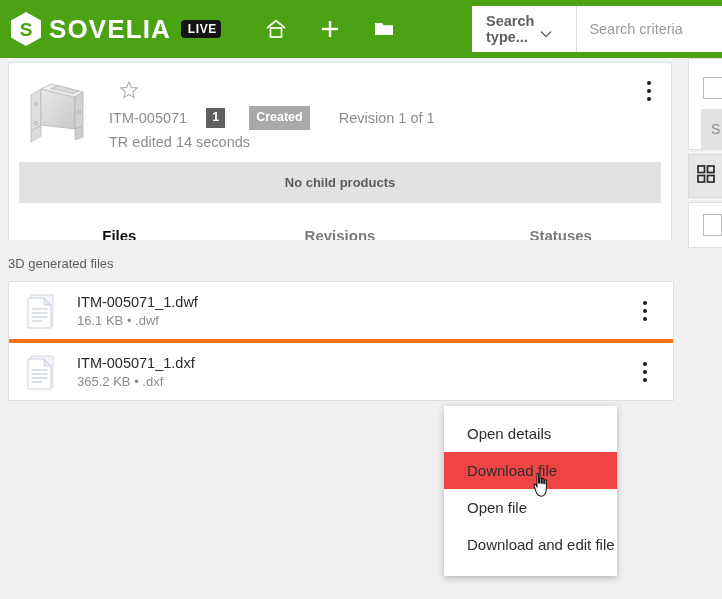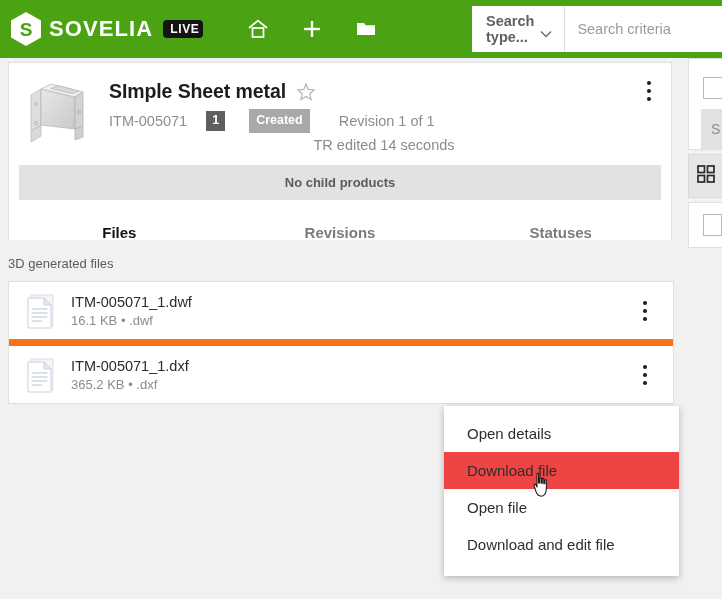--- a/index.html
+++ b/index.html
@@ -39,21 +39,21 @@
   }
   .hex {
     width: 32px;
     height: 36px;
     position: relative;
     flex: 0 0 auto;
   }
   .hex svg { display: block; }
   .logo-text {
     color: #ffffff;
-    font-size: 22px;
+    font-size: 26px;
     font-weight: bold;
     letter-spacing: 1.1px;
     margin-left: 7px;
     font-family: "Liberation Sans", sans-serif;
   }
   .live-badge {
     background: #141414;
     color: #ffffff;
     font-size: 12px;
     font-weight: bold;
@@ -85,21 +85,21 @@
     display: flex;
     background: #ffffff;
     width: 250px;
   }
   .search-type {
     width: 140px;
     height: 46px;
     display: flex;
     align-items: center;
     justify-content: space-between;
-    padding: 0 12px 0 14px;
+    padding: 0 24px 0 14px;
     box-sizing: border-box;
     border-right: 1px solid #dcdcdc;
     color: #606060;
     font-size: 14.5px;
     font-weight: bold;
     cursor: pointer;
   }
   .chev {
     width: 12px; height: 8px;
     display: inline-block;
@@ -191,40 +191,39 @@
   }
   .rev-text {
     margin-left: 12px;
     color: #8c8c8c;
     font-size: 14.5px;
   }
   .edited-row {
     margin-top: 4px;
     font-size: 14.5px;
     color: #8c8c8c;
-    text-align: center;
   }
   .kebab-card {
     position: absolute;
     right: 12px;
     top: 18px;
     width: 20px;
     cursor: pointer;
   }
   .kebab-dot {
     width: 4px; height: 4px;
     border-radius: 50%;
     background: #1c1c1c;
     margin: 0 auto 4px auto;
   }
   .kebab-dot:last-child { margin-bottom: 0; }
 
   .child-bar {
     margin: 2px 10px 0 10px;
-    height: 35px;
+    height: 41px;
     background: #e2e2e2;
     display: flex;
     align-items: center;
     justify-content: center;
     font-size: 13px;
     color: #5b5b5b;
     font-weight: bold;
   }
 
   .tabs {
@@ -277,29 +276,29 @@
   }
   .file-row {
     display: flex;
     align-items: center;
     height: 57px;
     padding: 0 12px 0 16px;
     position: relative;
     cursor: pointer;
   }
   .file-row + .file-row {
-    border-top: 7px solid #f97316;
+    border-top: 4px solid #f97316;
   }
   .file-ico {
     width: 32px;
     height: 38px;
     flex: 0 0 auto;
   }
   .file-texts {
-    margin-left: 14px;
+    margin-left: 20px;
     flex: 1;
   }
   .file-name {
     font-size: 14.5px;
     color: #2b2b2b;
   }
   .file-sub {
     font-size: 13px;
     color: #8c8c8c;
     margin-top: 3px;
@@ -308,21 +307,21 @@
     width: 20px;
     cursor: pointer;
     margin-right: 6px;
   }
 
   
   .ctx-menu {
     position: absolute;
     left: 444px;
     top: 406px;
-    width: 235px;
+    width: 173px;
     background: #ffffff;
     box-shadow: 0 2px 7px rgba(0,0,0,0.26);
     padding: 9px 0 13px 0;
     z-index: 40;
   }
   .ctx-item {
     padding: 10px 0 10px 23px;
     font-size: 15px;
     color: #2e2e2e;
     cursor: pointer;
@@ -480,21 +479,20 @@
           <polygon points="54,50 62,47 62,58 54,61" fill="#cfcfcf" stroke="#b0b0b0" stroke-width="0.7"></polygon>
           <polygon points="10,52 20,46 20,57 10,63" fill="#dadada" stroke="#b5b5b5" stroke-width="0.7"></polygon>
           <circle cx="15" cy="25" r="1.6" fill="none" stroke="#a8a8a8" stroke-width="0.7"></circle>
           <circle cx="15" cy="44" r="1.6" fill="none" stroke="#a8a8a8" stroke-width="0.7"></circle>
           <circle cx="58" cy="33" r="1.6" fill="none" stroke="#a8a8a8" stroke-width="0.7"></circle>
         </svg>
       </div>
 
       <div class="prod-info">
         <div class="title-row">
-          <span class="prod-title">SImple Sheet metal</span>
           <span class="star">
             <svg width="20" height="20" viewBox="0 0 20 20">
               <polygon points="10,2 12.3,7.4 18.2,7.9 13.7,11.8 15.1,17.5 10,14.4 4.9,17.5 6.3,11.8 1.8,7.9 7.7,7.4" fill="none" stroke="#b4b4b4" stroke-width="1.2"></polygon>
             </svg>
           </span>
         </div>
 
         <div class="meta-row">
           <span class="itm-code">ITM-005071</span>
           <span class="badge-rev">1</span>

